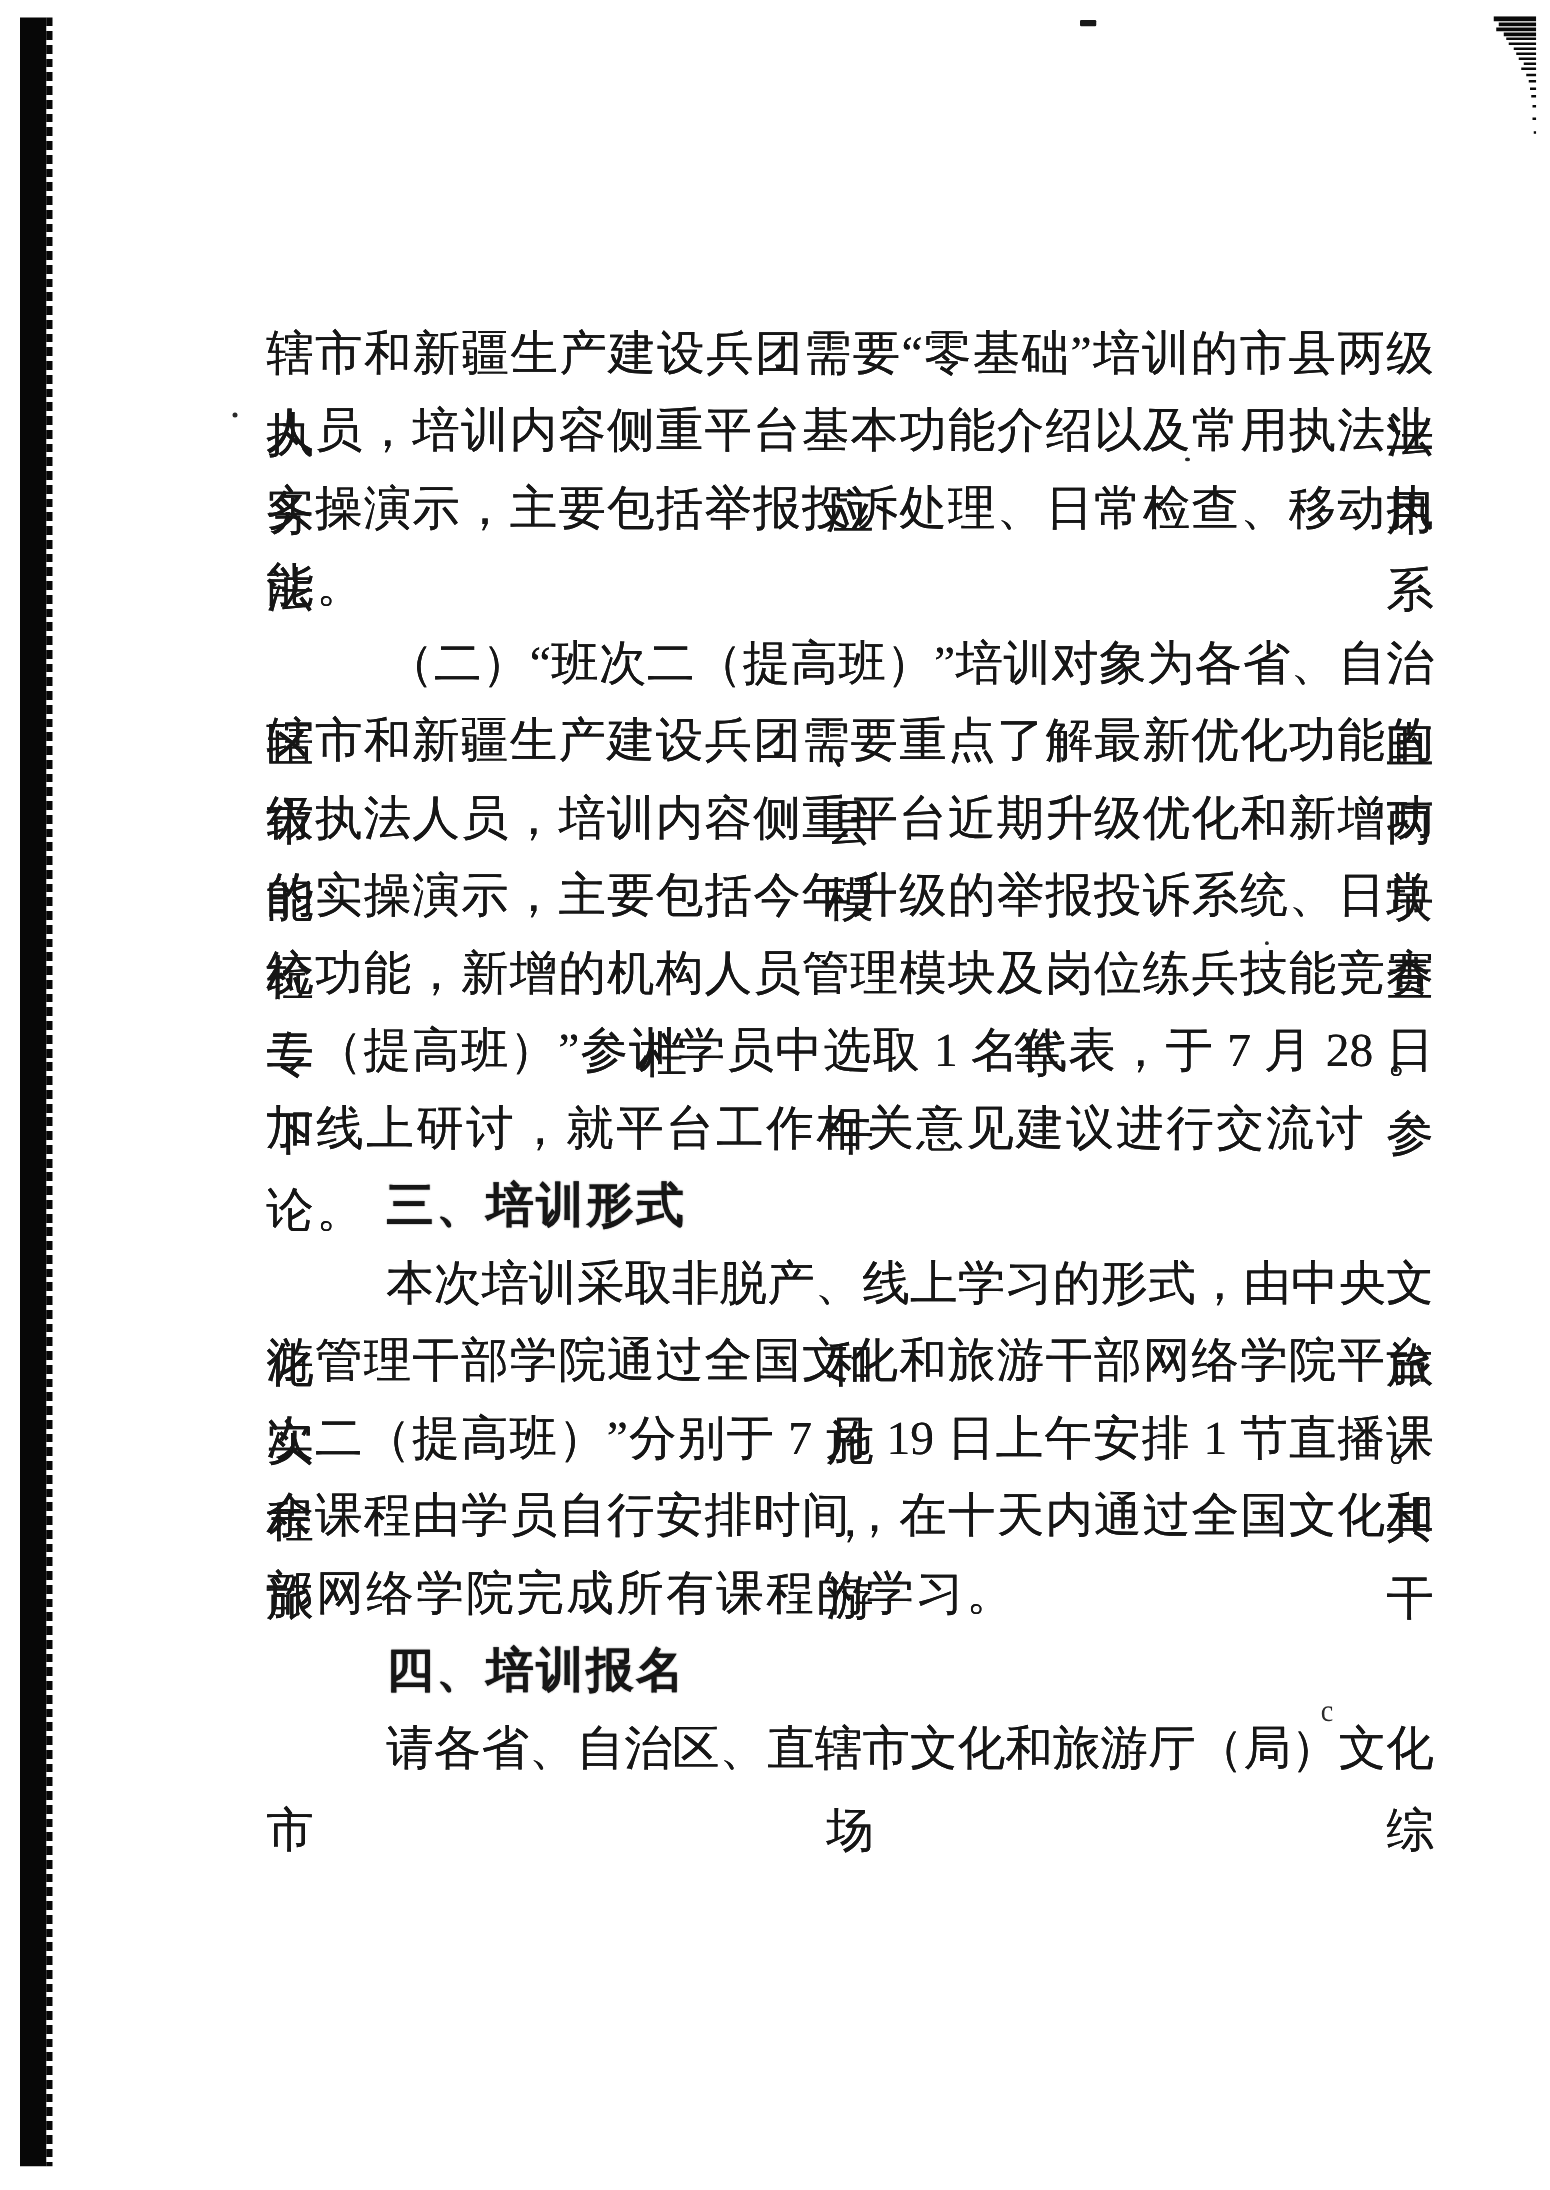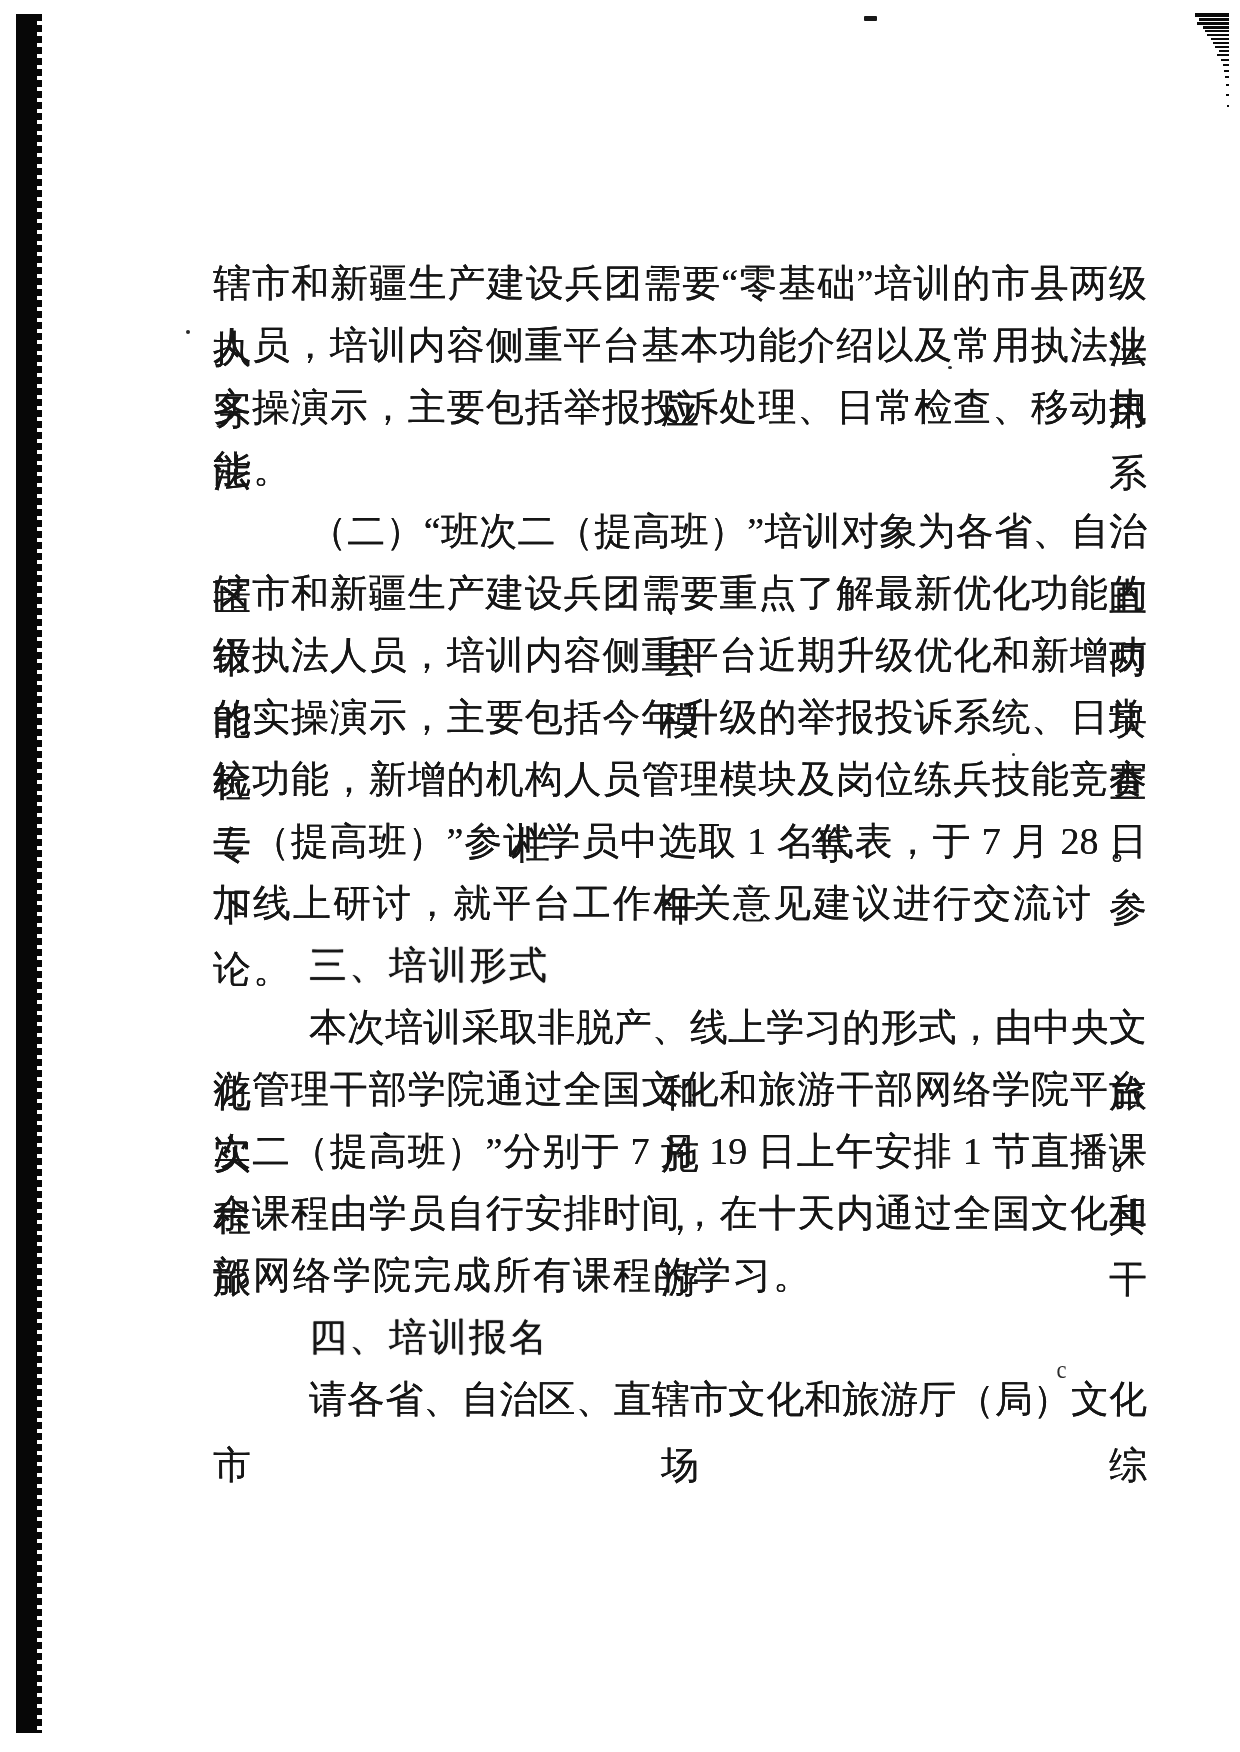--- a/index.html
+++ b/index.html
@@ -48,21 +48,21 @@
     height:62px; line-height:66px;
     font-size:38px;
     white-space:normal;
     text-shadow:0 0 0.5px #161616;
   }
   .line:not(.justify) { letter-spacing:2px; }
   .justify { text-align:justify; text-align-last:justify; }
   .indent { text-indent:96px; }
   .heading {
     font-family:"Liberation Sans", sans-serif;
-    font-weight:400;
+    font-weight:700;
     letter-spacing:4px;
     text-shadow:0 0 1px #161616;
   }
 </style>
 </head>
 <body>
 
 <div class="page">
 
   <div class="left-bar"></div>

